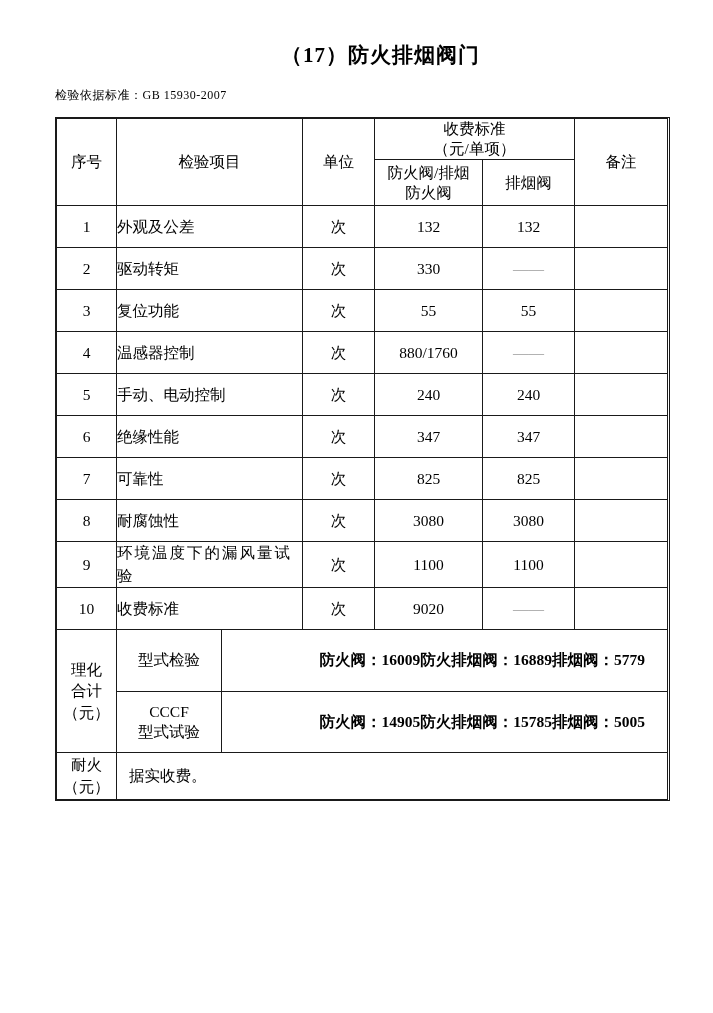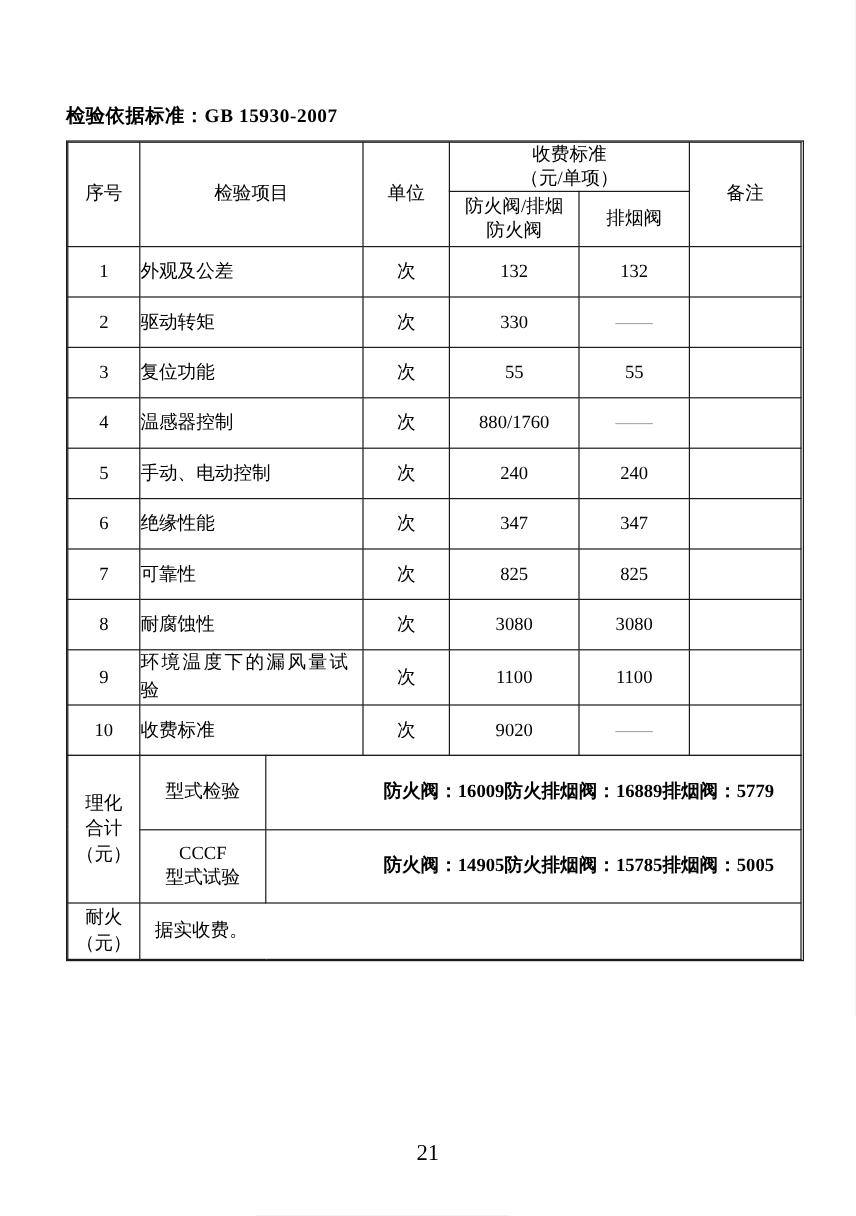--- a/index.html
+++ b/index.html
@@ -18,22 +18,22 @@
     padding-left:48px;
     text-align:center;
     font-size:21px;
     font-weight:bold;
     letter-spacing:1px;
     margin:0;
   }
   .standard-line{
     position:absolute;
     top:87px;left:55px;
-    font-size:16px;
-    font-weight:bold;
+    font-size:12px;
+    font-weight:normal;
     letter-spacing:0.5px;
   }
   .table-wrap{
     position:absolute;
     top:117px;left:55px;
     width:613px;
     border:1px solid #1a1a1a;
   }
   table{
     border-collapse:collapse;
@@ -76,20 +76,21 @@
     text-align:center;
     font-size:19px;
   }
   .summary-table{margin-top:-1px;}
 </style>
 </head>
 <body>
 
 <div class="page">
 
+  <h1 class="doc-title">（17）防火排烟阀门</h1>
 
   <div class="standard-line">检验依据标准：GB 15930-2007</div>
 
   <div class="table-wrap">
 
     <table>
       <colgroup>
         <col style="width:60px">
           <col style="width:186px">
           <col style="width:72px">
@@ -229,15 +230,14 @@
         </tr>
         <tr style="height:47px">
           <td class="sum-label">耐火
 （元）</td>
           <td colspan="2" class="free-text">据实收费。</td>
         </tr>
       </tbody>
     </table>
   </div>
 
-  <div class="page-number">21</div>
 
 </div>
 
 </body></html>

